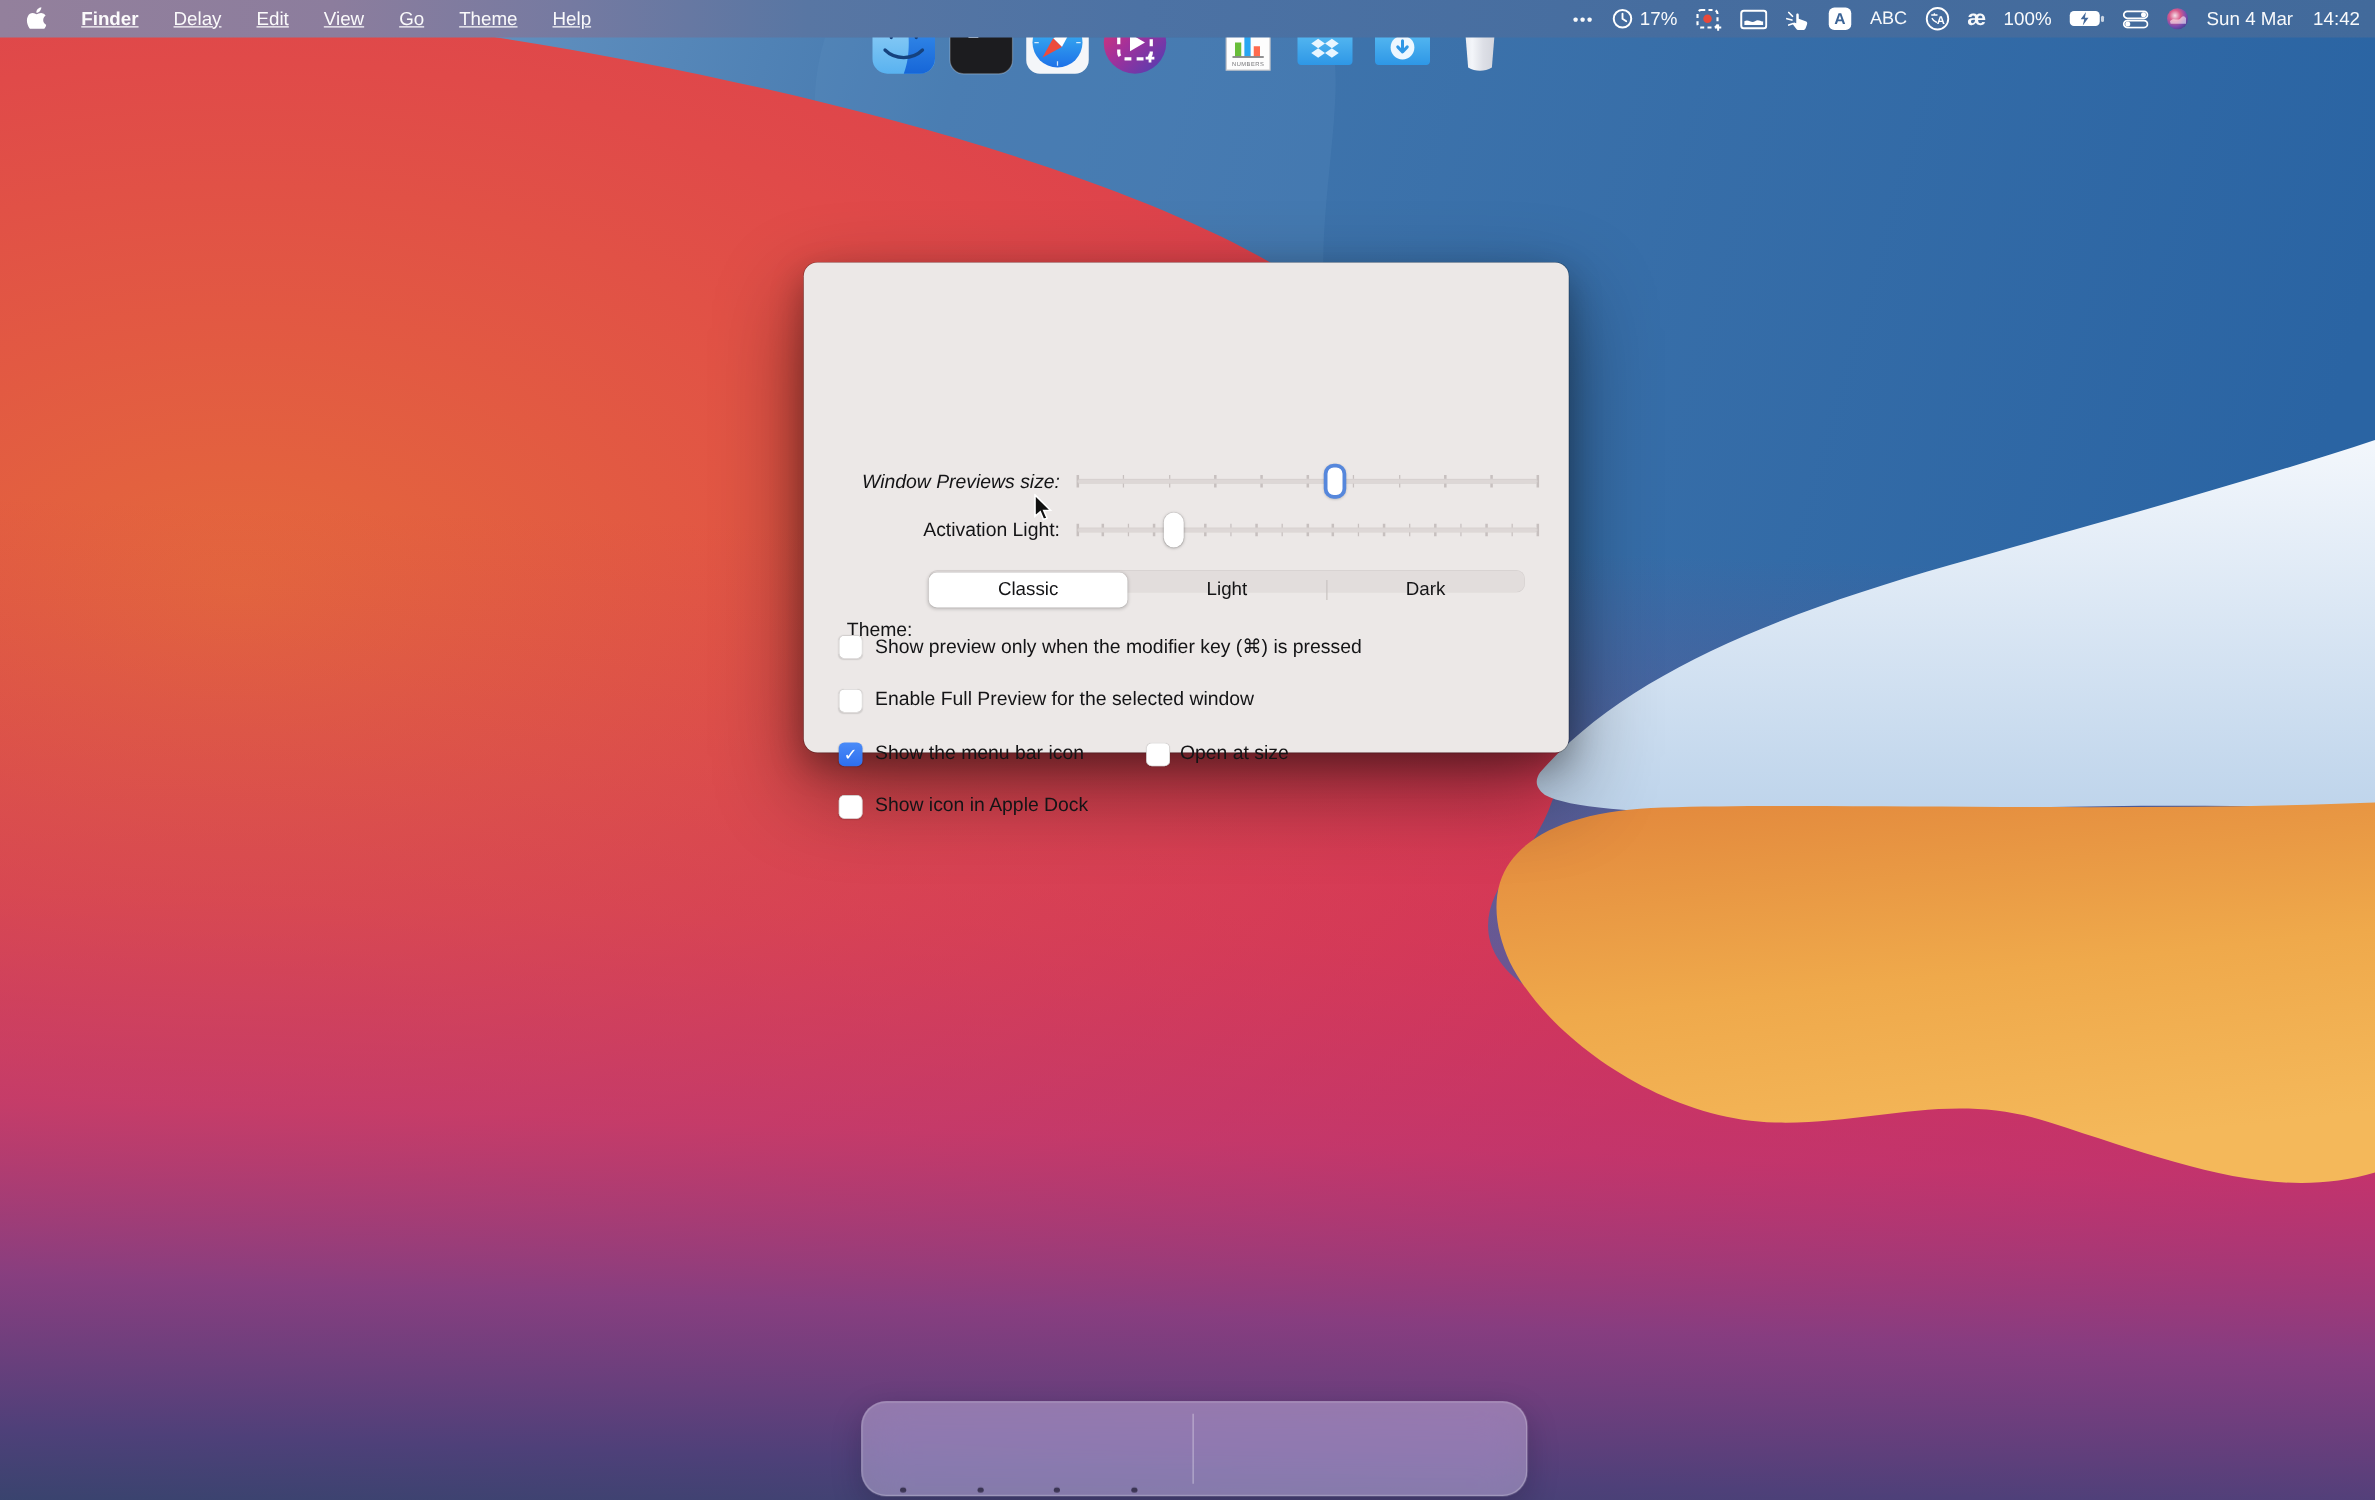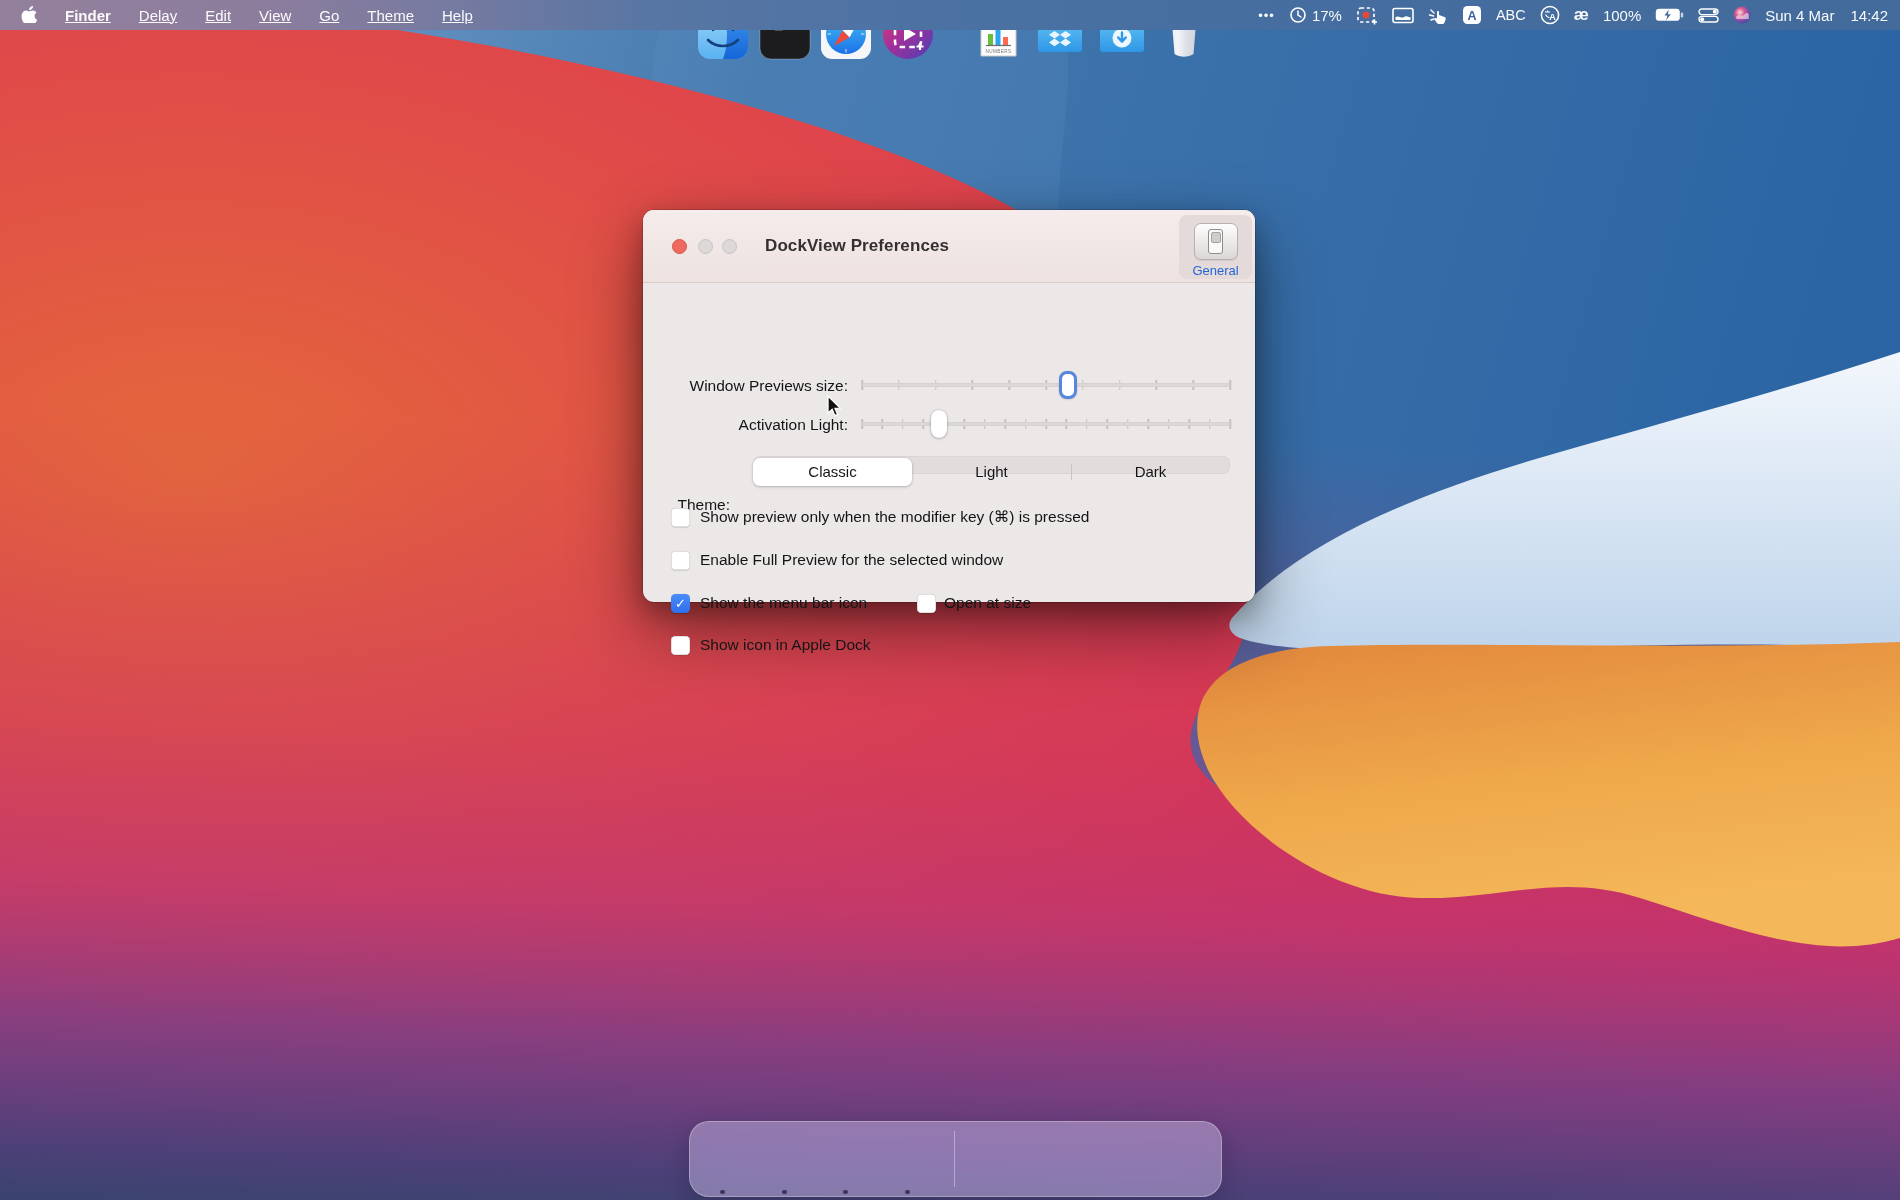--- a/index.html
+++ b/index.html
@@ -48,21 +48,21 @@
   
   .slider { position:absolute; left:219px; width:368px; height:28px; }
   .track { position:absolute; left:0; right:0; top:12px; height:4px; background:#DDD7D6; border-radius:2px;
     box-shadow:inset 0 0 0 .5px rgba(0,0,0,.05); }
   .tick { position:absolute; top:9px; width:1.5px; height:10px; background:#C7C0BF; transform:translateX(-50%); }
   .thumb { position:absolute; top:0; width:16px; height:28px; border-radius:8px; background:#fff;
     transform:translateX(-50%); box-shadow:0 .5px 2.5px rgba(0,0,0,.35), 0 0 0 .5px rgba(0,0,0,.08); z-index:2; }
   .thumb.focused { width:18px; border:3.5px solid #5687DC; box-shadow:0 .5px 2px rgba(0,0,0,.2); }
 
   
-  .segmented { position:absolute; left:110px; top:172px; width:477px; height:18px; border-radius:7px;
+  .segmented { position:absolute; left:100px; top:172px; width:477px; height:18px; border-radius:7px;
     background:#E2DDDC; box-shadow:inset 0 0 0 .5px rgba(0,0,0,.06);text-align:right; }
   .segment { position:absolute; top:0; width:159px; height:31px; display:flex; align-items:center; justify-content:center;
     font-size:15px; color:#141416; }
   .segment.selected { background:#FFFFFF; border-radius:6.5px; top:1.5px; height:28px;
     box-shadow:0 1px 3px rgba(0,0,0,.22), 0 0 0 .5px rgba(0,0,0,.06); }
   .seg-divider { position:absolute; top:7.5px; width:1px; height:16px; background:#C9C3C2; }
 
   
   .checkbox { position:absolute; width:19px; height:19px; border-radius:4.5px; background:#fff;
     box-shadow:inset 0 0 0 .5px #C4C0BF, 0 .5px 1px rgba(0,0,0,.12);
@@ -214,36 +214,24 @@
         <circle cx="9" cy="9" r="8.4" fill="url(#siri)"></circle>
         <path d="M3,11 C6,7 9,12 12,8 C13.5,6.2 15,7 15.8,8.5 L15.8,13 L3.5,13 Z" fill="rgba(255,255,255,.55)"></path>
       </svg>
     </span>
     <span>Sun 4 Mar</span>
     <span style="margin-left:2px;">14:42</span>
   </div>
 </div>
 
 <div class="window">
-  <div class="titlebar">
-    <div class="light red"></div>
-    <div class="light gray1"></div>
-    <div class="light gray2"></div>
-    <div class="win-title">DockView Preferences</div>
-    <div class="tb-item">
-      <div class="tb-btn">
-        <div class="switch-glyph"></div>
-      </div>
-      <div class="tb-label">General</div>
-    </div>
-  </div>
 
   <div class="content">
 
-    <div class="ctl-label" style="top:93px;">Window Previews size:</div>
+    <div class="ctl-label" style="top:93px;font-style:italic;">Window Previews size:</div>
     <div class="slider" style="top:87px;">
       <div class="ticks">
           <div class="tick" style="left: 0%;"></div>
           <div class="tick" style="left: 10%;"></div>
           <div class="tick" style="left: 20%;"></div>
           <div class="tick" style="left: 30%;"></div>
           <div class="tick" style="left: 40%;"></div>
           <div class="tick" style="left: 50%;"></div>
           <div class="tick" style="left: 60%;"></div>
           <div class="tick" style="left: 70%;"></div>

